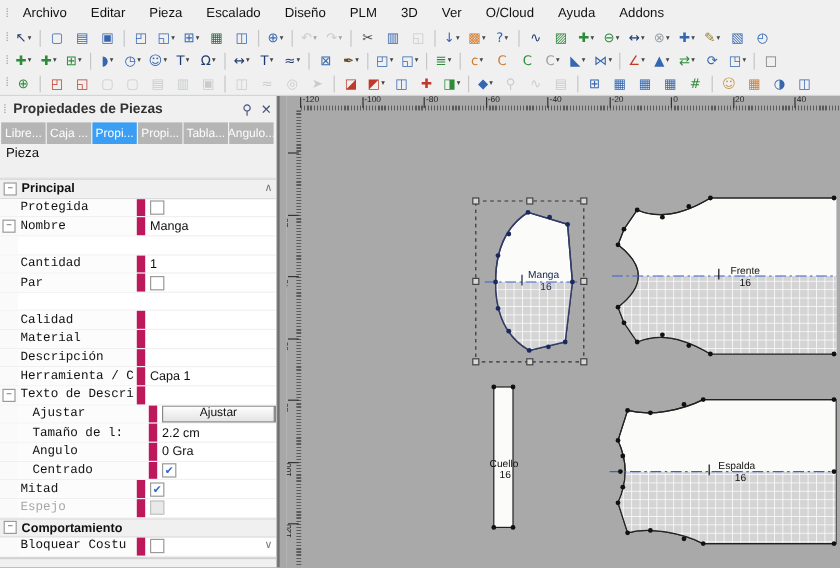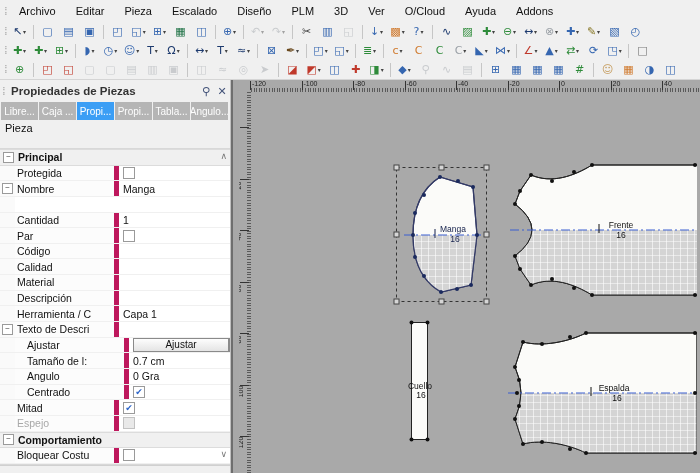--- a/index.html
+++ b/index.html
@@ -31,21 +31,21 @@
   .ptabs{height:18px;display:flex;padding:0 1px;background:#f0f0f0;}
   .ptab{flex:1;margin-right:1px;background:#b5b5b5;color:#fdfdfd;font-size:10px;
         display:flex;align-items:center;justify-content:center;white-space:nowrap;overflow:hidden;}
   .ptab.active{background:#3b9ef5;color:#fff;}
   .psub{height:16px;display:flex;align-items:center;padding-left:5px;font-size:11px;}
   .pgap{height:12px;}
   
   .pgrid{background:#fff;border-top:1px solid #d8d8d8;border-bottom:1px solid #d8d8d8;}
   .prow{display:flex;align-items:center;height:14.65px;border-bottom:1px solid #f0f0f0;position:relative;font-size:10.5px;}
   .prow .gut{width:15px;display:flex;align-items:center;justify-content:center;flex:none;background:#fafafa;height:100%;}
-  .prow .lbl{width:97px;flex:none;padding-left:2px;white-space:nowrap;overflow:hidden;border-right:5px solid #be185d;height:100%;display:flex;align-items:center;background:#fcfcfc;}
+  .prow .lbl{width:97px;flex:none;padding-left:2px;white-space:nowrap;overflow:hidden;border-right:7px solid #be185d;height:100%;display:flex;align-items:center;background:#fcfcfc;font-family:Liberation Mono, monospace;}
   .prow .lbl.ind{padding-left:12px;}
   .prow .lbl.dim{color:#a8a8a8;}
   .prow .val{flex:1;padding-left:4px;display:flex;align-items:center;height:100%;overflow:hidden;}
   .prow.section{background:#f0f0f0;border-top:1px solid #dcdcdc;border-bottom:1px solid #dcdcdc;}
   .prow.section .slbl{font-weight:bold;padding-left:4px;}
   .exp{width:9px;height:9px;border:1px solid #9a9a9a;background:#fff;font-size:8px;line-height:7px;
        text-align:center;color:#444;flex:none;}
   .cb{width:10px;height:10px;border:1px solid #9a9a9a;background:#fff;font-size:9px;line-height:10px;
       text-align:center;color:#2b64c8;}
   .cb.dis{background:#e9e9e9;border-color:#c2c2c2;}
@@ -472,21 +472,20 @@
           </div>
           <div class="prow">
             <span class="gut"></span>
             <span class="lbl">Par</span>
             <span class="val">
               <span class="cb"></span>
             </span>
           </div>
           <div class="prow">
             <span class="gut"></span>
-            <span class="lbl">Código</span>
             <span class="val">
               <span></span>
             </span>
           </div>
           <div class="prow">
             <span class="gut"></span>
             <span class="lbl">Calidad</span>
             <span class="val">
               <span></span>
             </span>
@@ -525,21 +524,21 @@
             <span class="gut"></span>
             <span class="lbl ind">Ajustar</span>
             <span class="val">
               <span class="pbtn">Ajustar</span>
             </span>
           </div>
           <div class="prow">
             <span class="gut"></span>
             <span class="lbl ind">Tamaño de l:</span>
             <span class="val">
-              <span>0.7 cm</span>
+              <span>2.2 cm</span>
             </span>
           </div>
           <div class="prow">
             <span class="gut"></span>
             <span class="lbl ind">Angulo</span>
             <span class="val">
               <span>0 Gra</span>
             </span>
           </div>
           <div class="prow">

